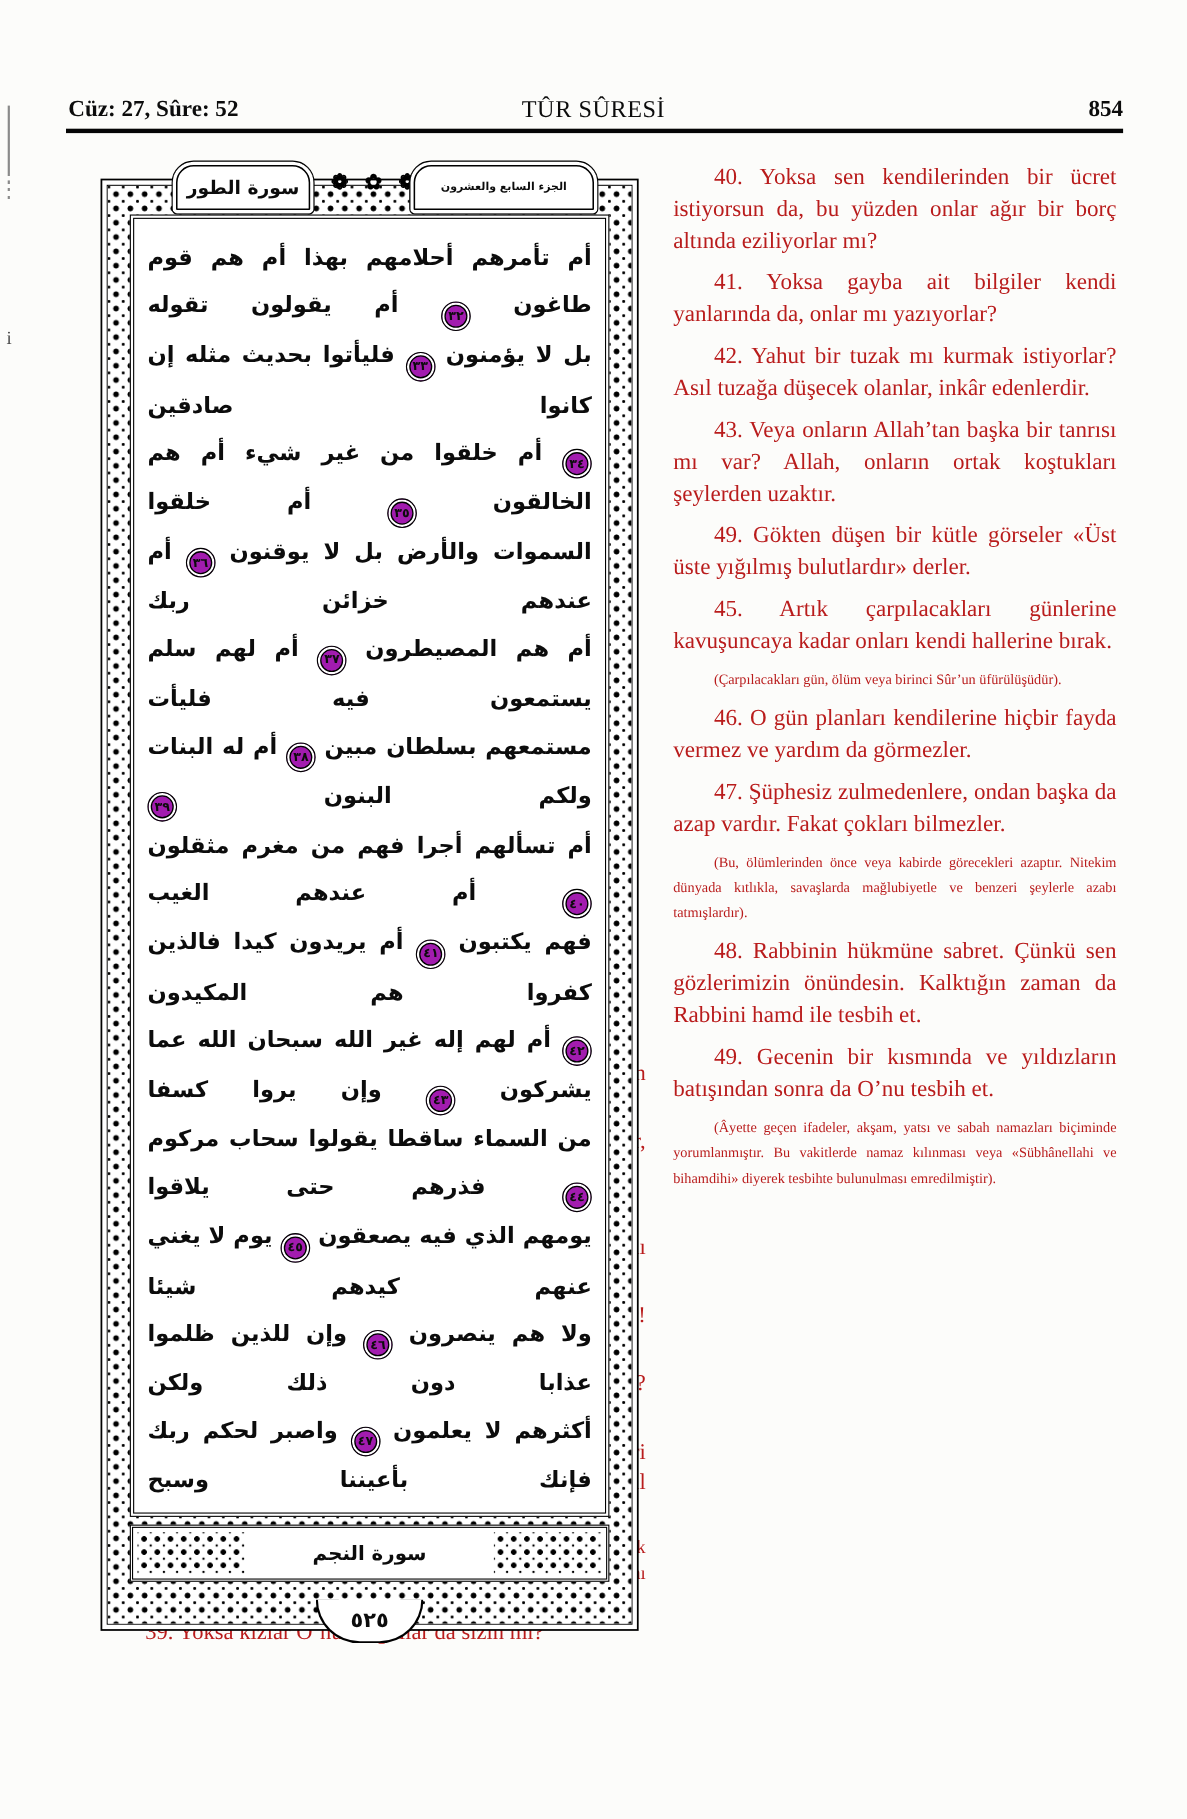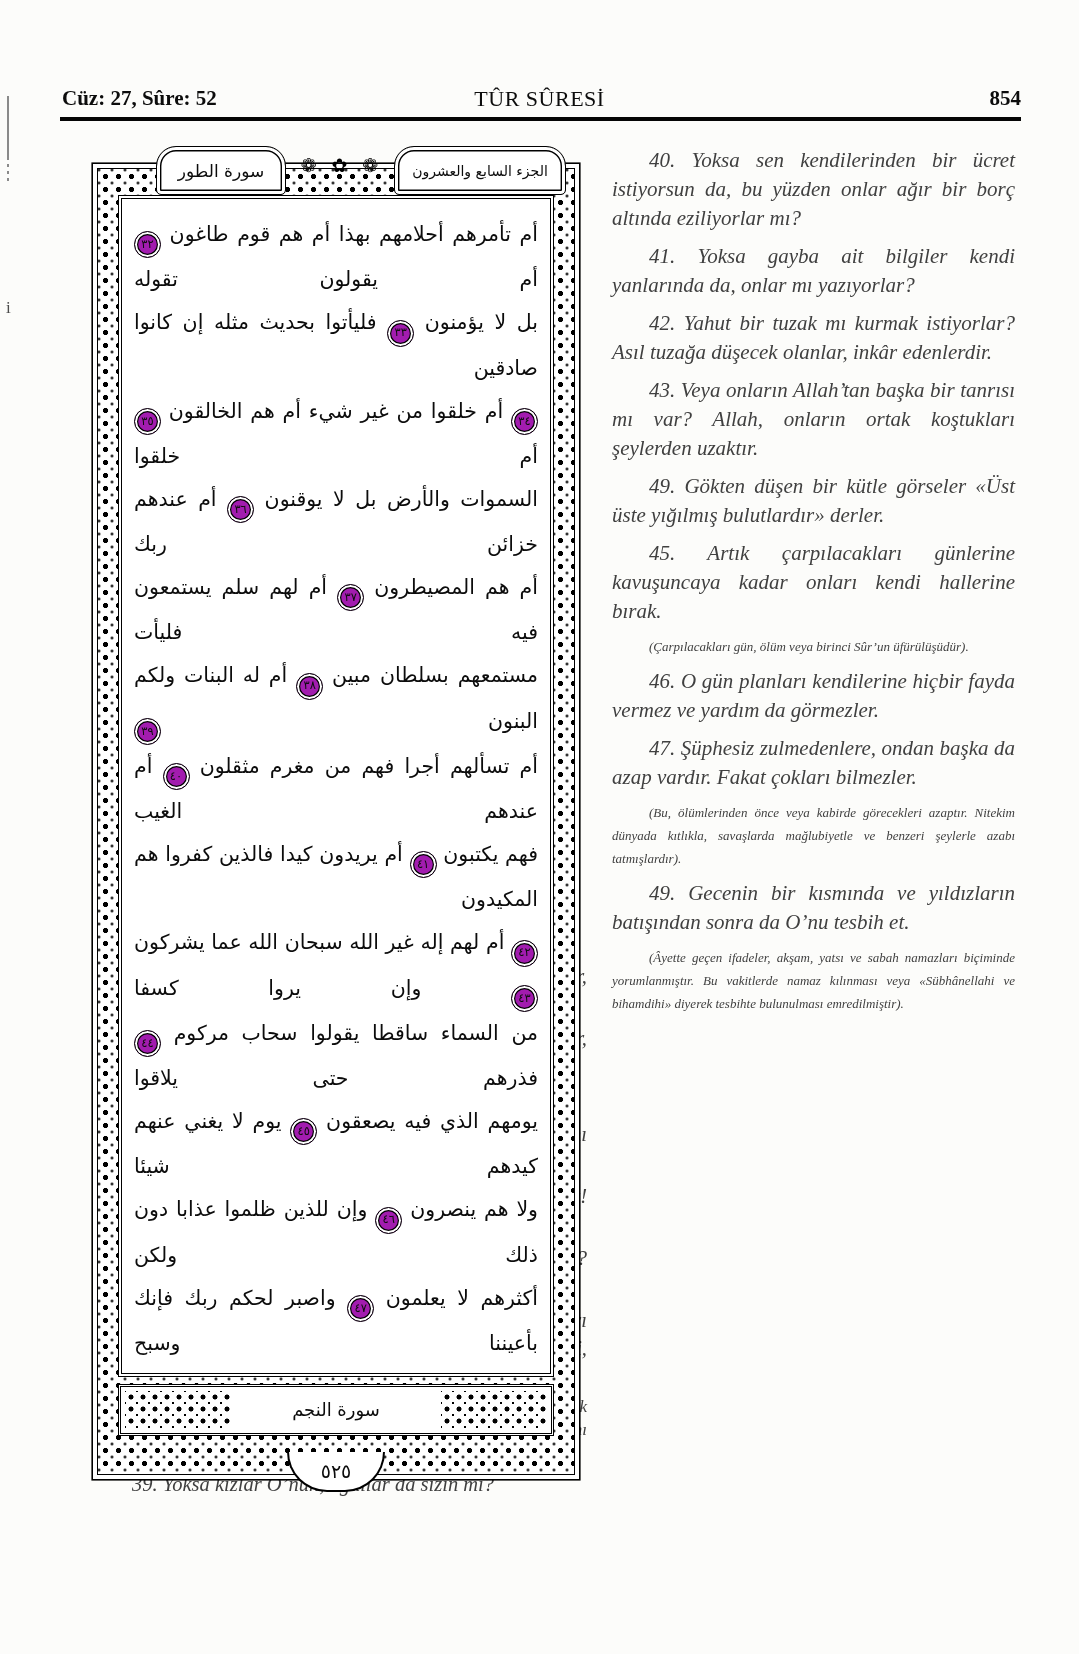--- a/index.html
+++ b/index.html
@@ -15,21 +15,21 @@
   .runhead-rule{position:absolute;left:60px;top:117px;width:961px;height:3.5px;background:#050505;}
   
   .artifact-line{position:absolute;left:7px;top:96px;width:2px;height:64px;background:#8a8a8a;}
   .artifact-dots{position:absolute;left:7px;top:164px;width:2px;height:20px;
     background:repeating-linear-gradient(#8a8a8a 0 3px,transparent 3px 7px);}
   .artifact-i{position:absolute;left:6px;top:298px;font-size:17px;color:#4b4b4b;}
   
   .mushaf{position:absolute;left:97px;top:168px;width:476px;
     border:1.6px solid #000;
     box-shadow:0 0 0 4px #fff,0 0 0 5.6px #000;
-    background:#fff;z-index:1;}
+    background:#fff;z-index:1;font-weight:bold;}
   .ring{
     padding:26px 20px 38px;
     background-color:#fff;
     background-image:
       radial-gradient(circle,#000 2.3px,transparent 2.9px),
       radial-gradient(circle,#000 1.1px,transparent 1.5px);
     background-size:13px 13px,13px 13px;
     background-position:1px 1px,7.5px 7.5px;
   }
   .inner{background:#fff;border:4px double #000;padding:14px 12px 8px;}
@@ -49,41 +49,41 @@
     font-family:"DejaVu Sans", sans-serif;background:#a21caf;
   }
   .cartouche{
     position:absolute;top:-23px;height:47px;background:#fff;
     border:1.6px solid #000;border-radius:20px 20px 5px 5px;
     box-shadow:inset 0 0 0 3px #fff,inset 0 0 0 4.4px #000;
     display:flex;align-items:center;justify-content:center;
     font-family:"DejaVu Sans", sans-serif;direction:rtl;z-index:3;
   }
   .cartouche.sura{left:58px;width:128px;font-size:17px;}
-  .cartouche.juz{right:8px;width:170px;font-size:14px;}
+  .cartouche.juz{right:30px;width:170px;font-size:10px;}
   .flowers{position:absolute;top:-15px;left:196px;width:96px;text-align:center;
     font-size:19px;letter-spacing:5px;z-index:2;color:#000;}
   .najm-band{margin-top:7px;border:3.5px double #000;height:46px;display:flex;background:#fff;gap:41px;}
   .najm-side{flex:1;margin:4px;
     background-image:radial-gradient(circle,#000 2.2px,transparent 2.8px),
       radial-gradient(circle,#000 1px,transparent 1.4px);
     background-size:12px 12px,12px 12px;background-position:0 0,6px 6px;}
   .najm-label{align-self:center;padding:0 16px;font-family:"DejaVu Sans", sans-serif;
     font-size:18px;direction:rtl;}
   .page-notch{
     position:absolute;left:50%;bottom:-18px;transform:translateX(-50%);
     width:94px;height:38px;background:#fff;border:2px solid #000;border-top:none;
     border-radius:0 0 50px 50px;display:flex;align-items:center;justify-content:center;
     font-family:"DejaVu Sans", sans-serif;font-size:19px;z-index:4;
   }
   
   .col{position:absolute;}
   .col-left{left:95px;top:962px;width:492px;}
   .col-right{left:612px;top:146px;width:403px;}
-  .para{text-align:justify;text-indent:37px;color:#404040;font-style:italic;}
+  .para{text-align:justify;text-indent:37px;color:#b91c1c;}
   .col-right .verse{font-size:21px;line-height:29px;margin:0 0 9px;}
   .col-right .note{font-size:13px;line-height:23px;margin:0 0 9px;}
   .col-left .verse{font-size:20.5px;line-height:28px;margin:0 0 6px;}
   .col-left .note{font-size:17px;line-height:22.5px;margin:0 0 6px;}
 </style>
 </head>
 <body>
 
 <div class="artifact-line"></div>
 <div class="artifact-dots"></div>
@@ -139,15 +139,16 @@
     <p class="para verse">40. Yoksa sen kendilerinden bir ücret istiyorsun da, bu yüzden onlar ağır bir borç altında eziliyorlar mı?</p>
     <p class="para verse">41. Yoksa gayba ait bilgiler kendi yanlarında da, onlar mı yazıyorlar?</p>
     <p class="para verse">42. Yahut bir tuzak mı kurmak istiyorlar? Asıl tuzağa düşecek olanlar, inkâr edenlerdir.</p>
     <p class="para verse">43. Veya onların Allah’tan başka bir tanrısı mı var? Allah, onların ortak koştukları şeylerden uzaktır.</p>
     <p class="para verse">49. Gökten düşen bir kütle görseler «Üst üste yığılmış bulutlardır» derler.</p>
     <p class="para verse">45. Artık çarpılacakları günlerine kavuşuncaya kadar onları kendi hallerine bırak.</p>
     <p class="para note">(Çarpılacakları gün, ölüm veya birinci Sûr’un üfürülüşüdür).</p>
     <p class="para verse">46. O gün planları kendilerine hiçbir fayda vermez ve yardım da görmezler.</p>
     <p class="para verse">47. Şüphesiz zulmedenlere, ondan başka da azap vardır. Fakat çokları bilmezler.</p>
     <p class="para note">(Bu, ölümlerinden önce veya kabirde görecekleri azaptır. Nitekim dünyada kıtlıkla, savaşlarda mağlubiyetle ve benzeri şeylerle azabı tatmışlardır).</p>
+    <p class="para verse">48. Rabbinin hükmüne sabret. Çünkü sen gözlerimizin önündesin. Kalktığın zaman da Rabbini hamd ile tesbih et.</p>
     <p class="para verse">49. Gecenin bir kısmında ve yıldızların batışından sonra da O’nu tesbih et.</p>
     <p class="para note">(Âyette geçen ifadeler, akşam, yatsı ve sabah namazları biçiminde yorumlanmıştır. Bu vakitlerde namaz kılınması veya «Sübhânellahi ve bihamdihi» diyerek tesbihte bulunulması emredilmiştir).</p>
   </div>
 
 </body></html>

